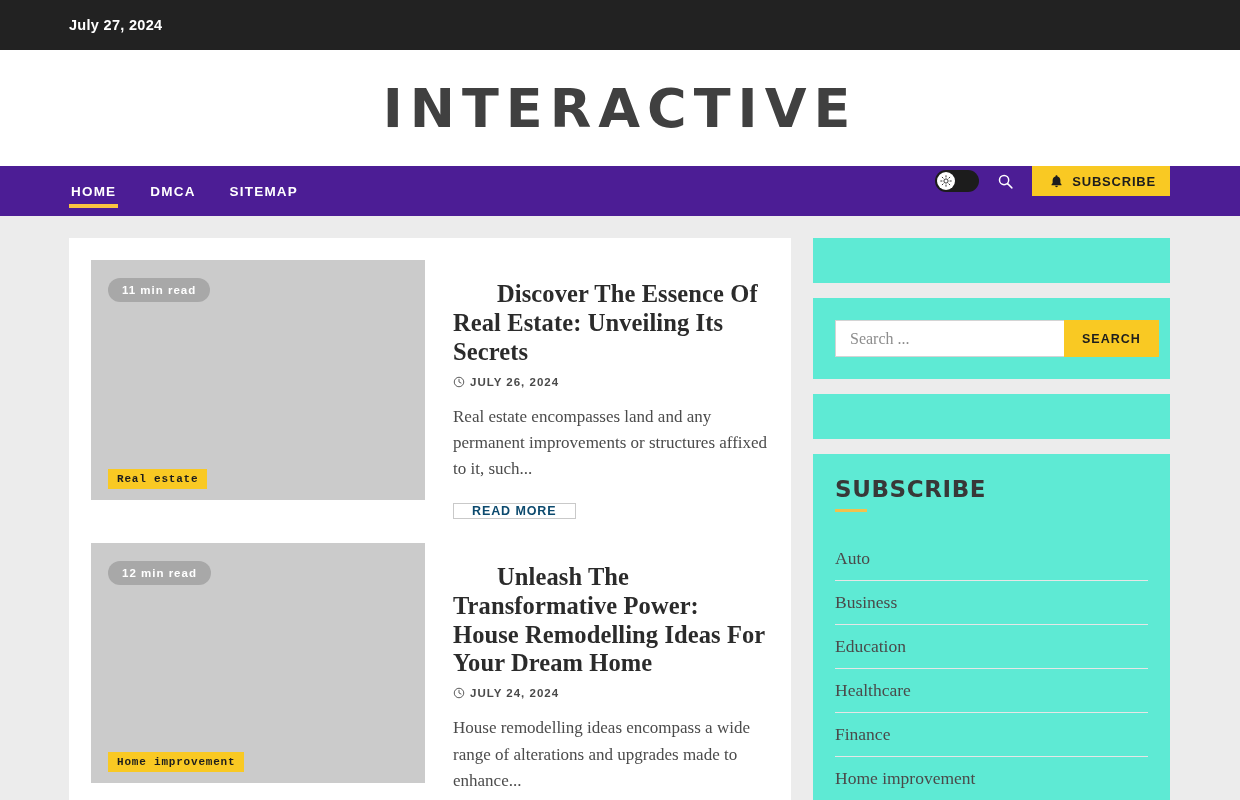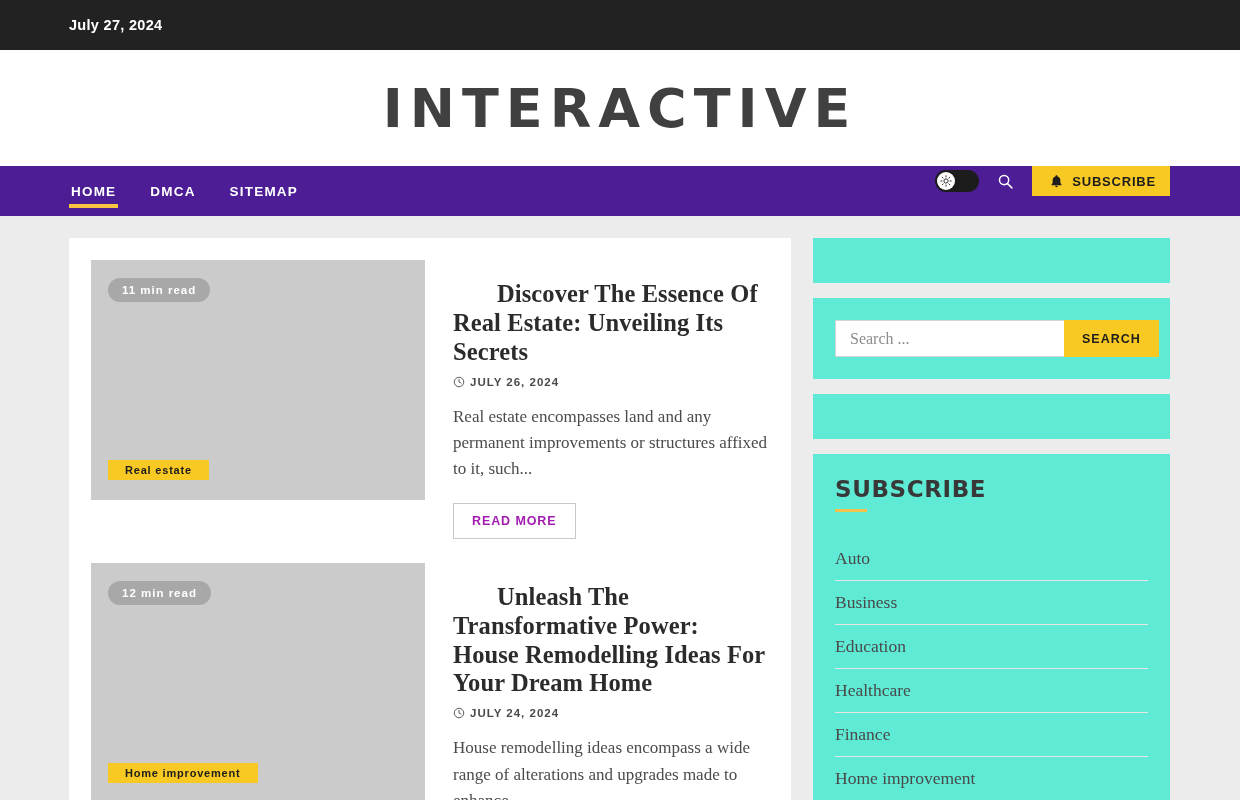--- a/index.html
+++ b/index.html
@@ -165,28 +165,29 @@
     background: #a8a8a8;
     color: #ffffff;
     font-size: 11.5px;
     font-weight: bold;
     letter-spacing: 1px;
     padding: 6px 14px;
     border-radius: 14px;
   }
   .cat-tag {
     position: absolute;
-    bottom: 20px;
+    bottom: 11px;
     left: 17px;
     background: #f9c923;
     color: #1d1d1d;
     font-size: 11px;
     font-weight: bold;
     letter-spacing: 0.8px;
-    padding: 4px 17px;
+    padding: 4px 9px;
+    font-family: Liberation Mono, monospace;
   }
   .art-body { padding-top: 20px; flex: 1; min-width: 0; }
   .art-title {
     font-family: "Liberation Serif", serif;
     font-size: 24.5px;
     font-weight: bold;
     color: #2b2b2b;
     line-height: 1.18;
     letter-spacing: 0.1px;
     margin-left: 44px;
@@ -206,24 +207,24 @@
     font-size: 17px;
     color: #4b4b4b;
     line-height: 1.55;
     margin-top: 16px;
   }
   .read-more {
     display: inline-block;
     margin-top: 20px;
     border: 1px solid #c9c9c9;
     background: #ffffff;
-    padding: 10px 18px;
+    padding: 0 18px;
     font-size: 12.5px;
     font-weight: bold;
-    color: #a21caf;
+    color: #0c4a6e;
     letter-spacing: 0.9px;
     cursor: pointer;
   }
 
   
   .widget {
     background: #5eead4;
     padding: 22px;
   }
   .widget.blank-a { height: 45px; padding: 0; }

